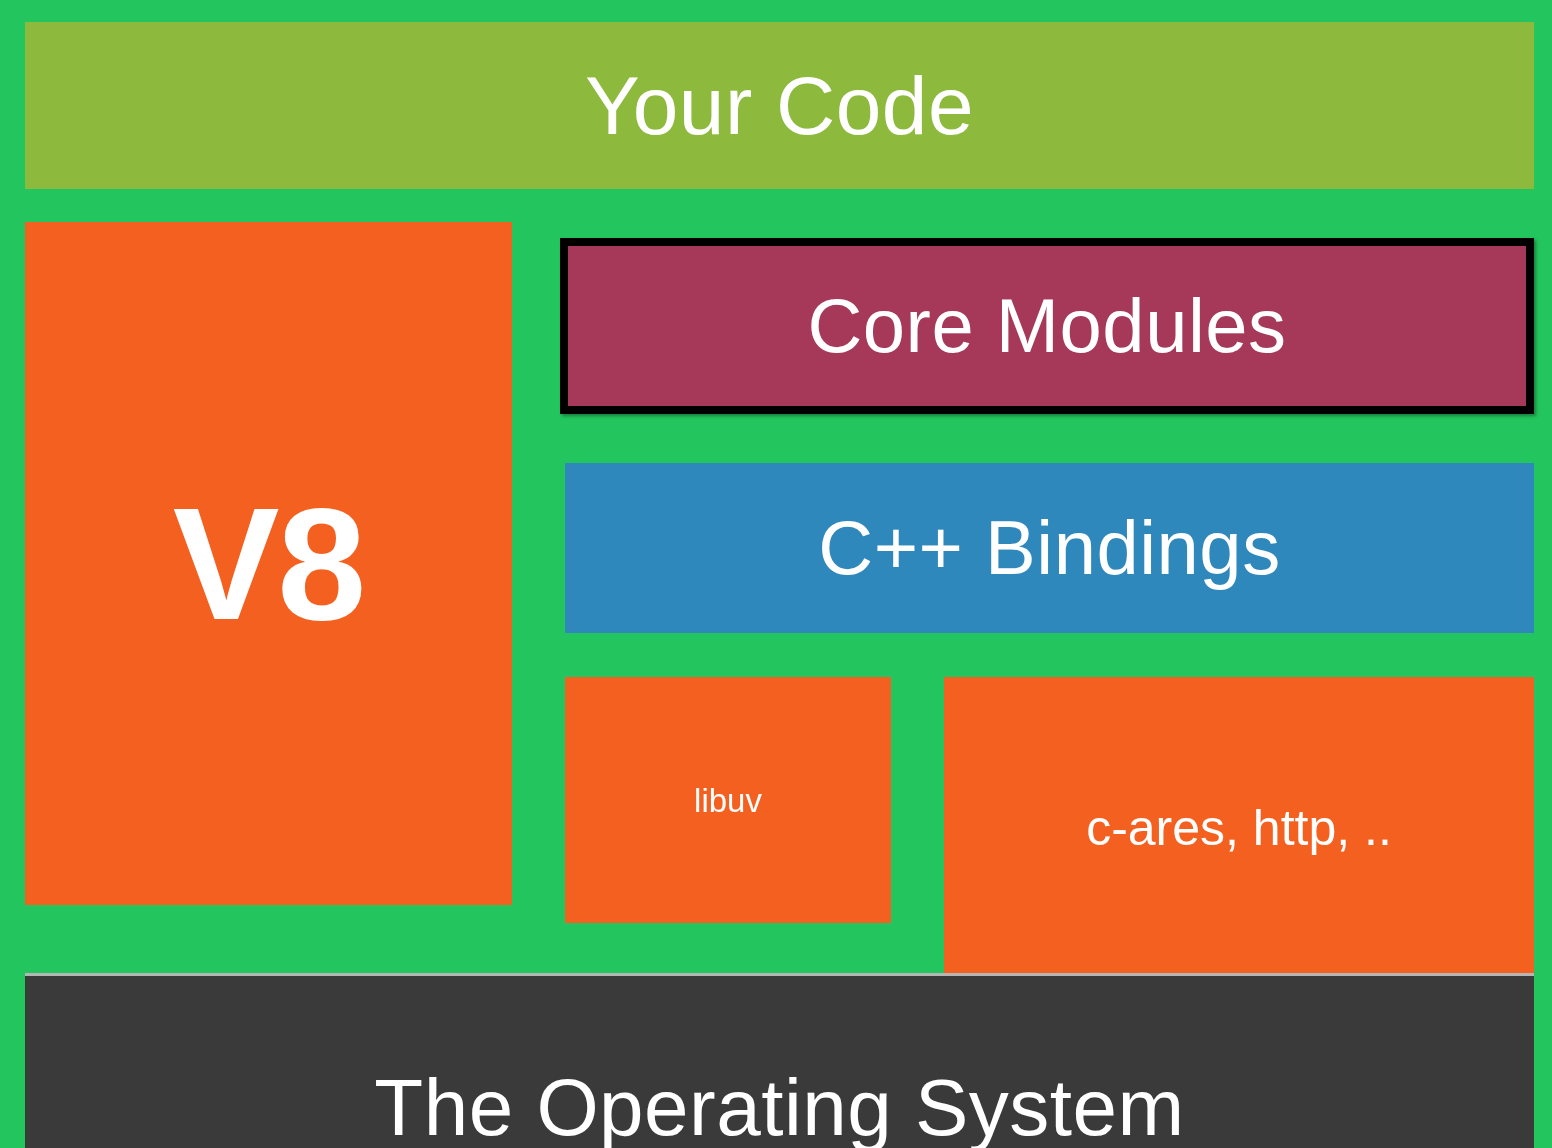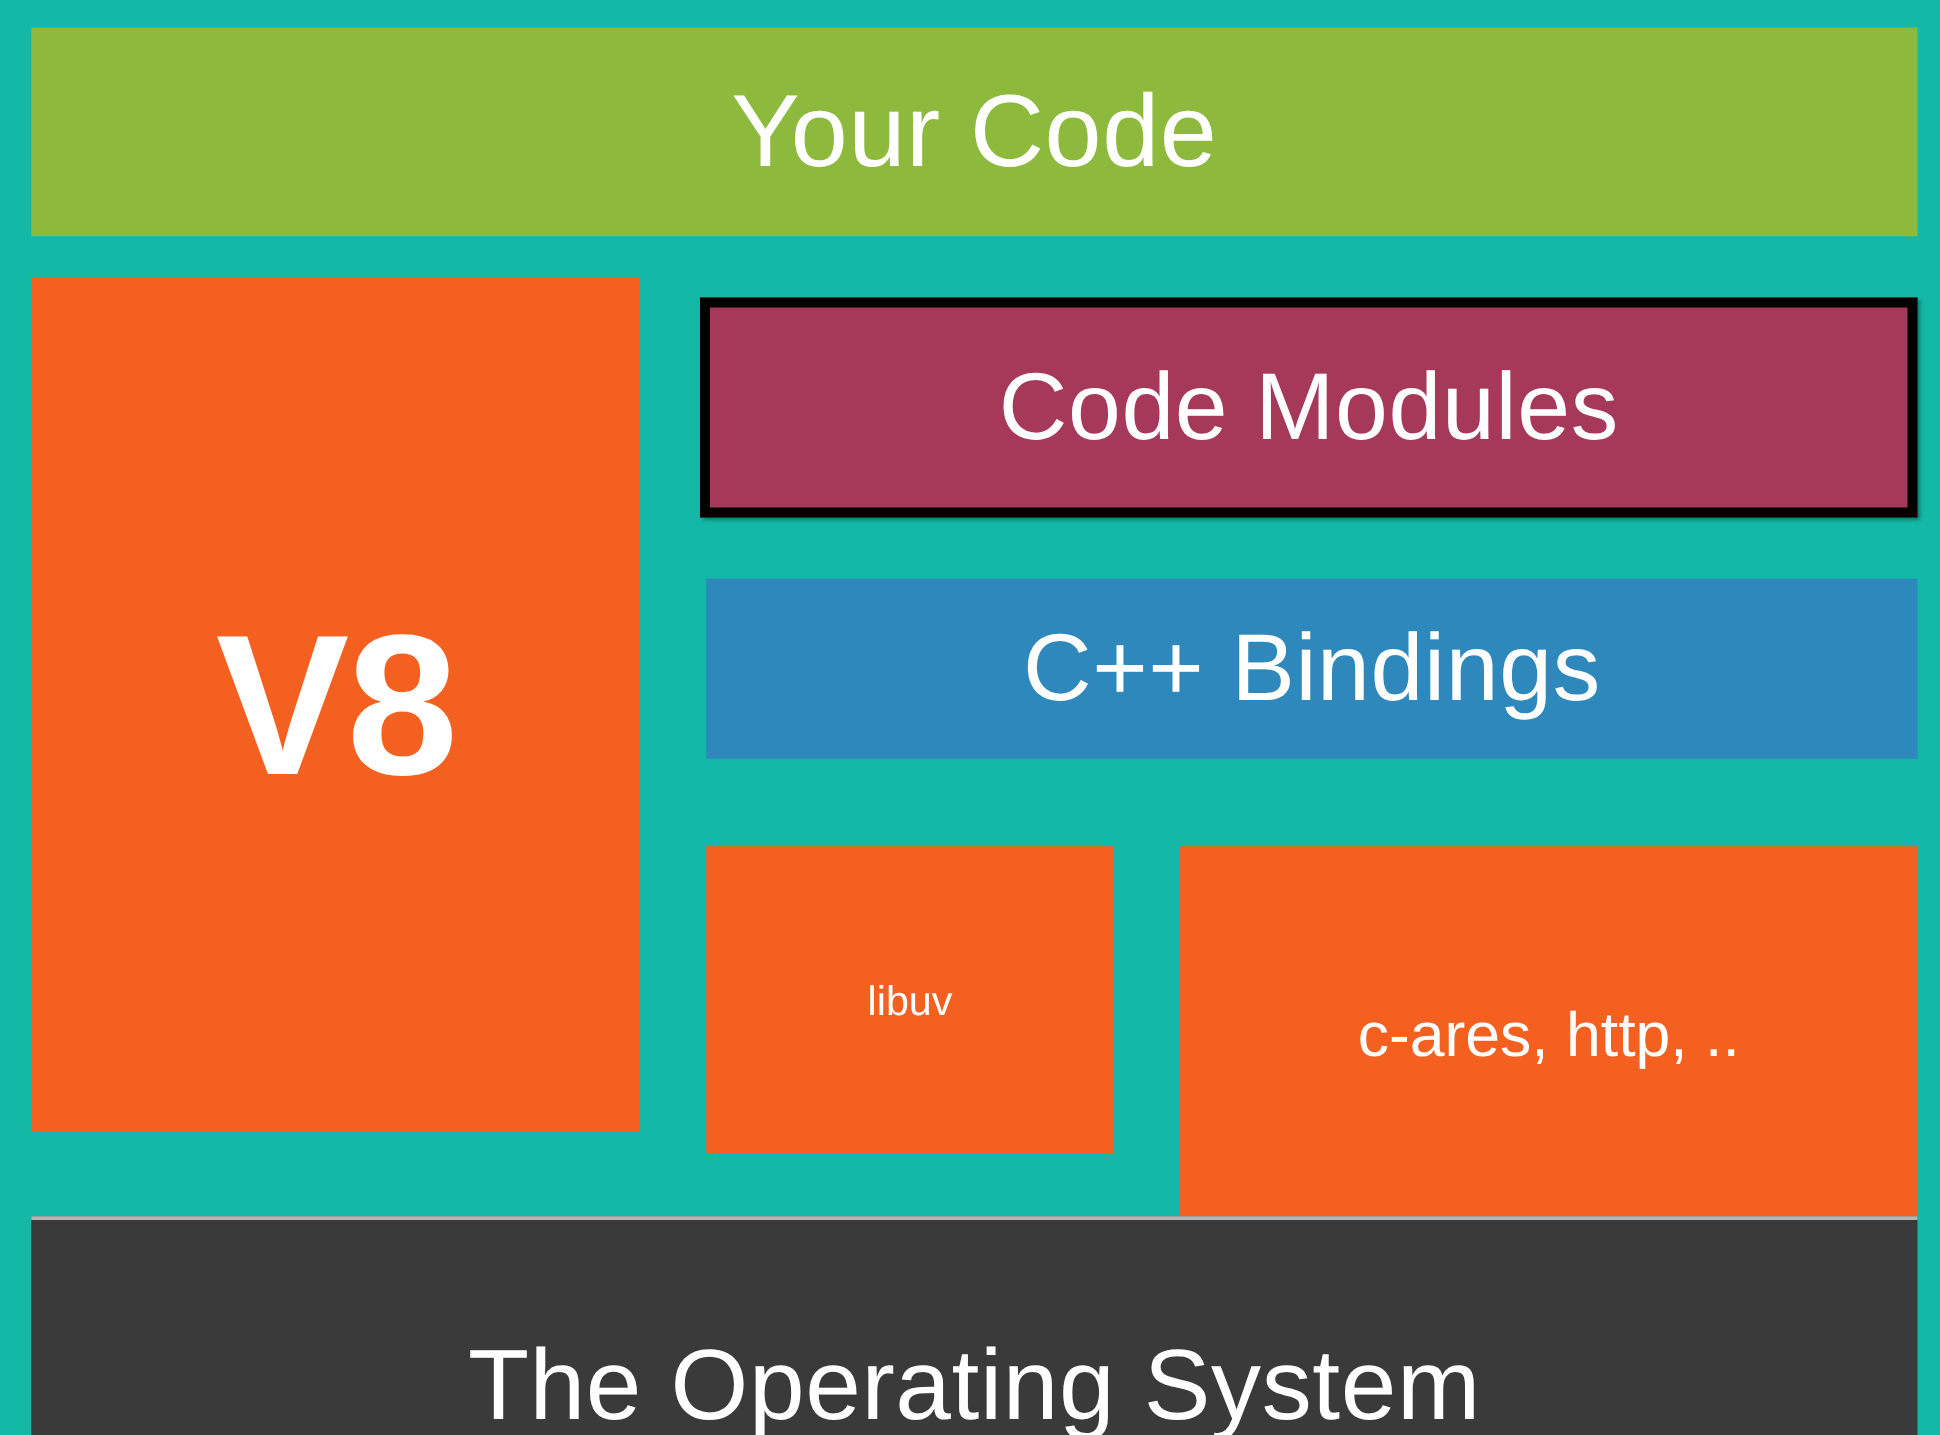--- a/index.html
+++ b/index.html
@@ -8,21 +8,21 @@
     background: #ffffff;
   }
   body {
     font-family: "Liberation Sans", sans-serif;
   }
 
   #stage {
     position: relative;
     width: 1552px;
     height: 1148px;
-    background: #14b8a6;
+    background: #22c55e;
     overflow: hidden;
   }
 
   .layer {
     position: absolute;
     box-sizing: border-box;
     display: flex;
     align-items: center;
     justify-content: center;
     text-align: center;
@@ -72,21 +72,21 @@
   #core-modules .label {
     font-size: 76px;
     font-weight: 300;
     letter-spacing: 0.5px;
   }
 
   #cpp-bindings {
     left: 565px;
     top: 463px;
     width: 969px;
-    height: 144px;
+    height: 170px;
     background: #2f88bc;
   }
   #cpp-bindings .label {
     font-size: 76px;
     font-weight: 300;
     letter-spacing: 0.5px;
   }
 
   #libuv {
     left: 565px;
@@ -136,21 +136,21 @@
 
   <div class="layer" id="your-code">
     <span class="label">Your Code</span>
   </div>
 
   <div class="layer" id="v8">
     <span class="label">V8</span>
   </div>
 
   <div class="layer" id="core-modules">
-    <span class="label">Code Modules</span>
+    <span class="label">Core Modules</span>
   </div>
 
   <div class="layer" id="cpp-bindings">
     <span class="label">C++ Bindings</span>
   </div>
 
   <div class="layer" id="libuv">
     <span class="label">libuv</span>
   </div>
 

